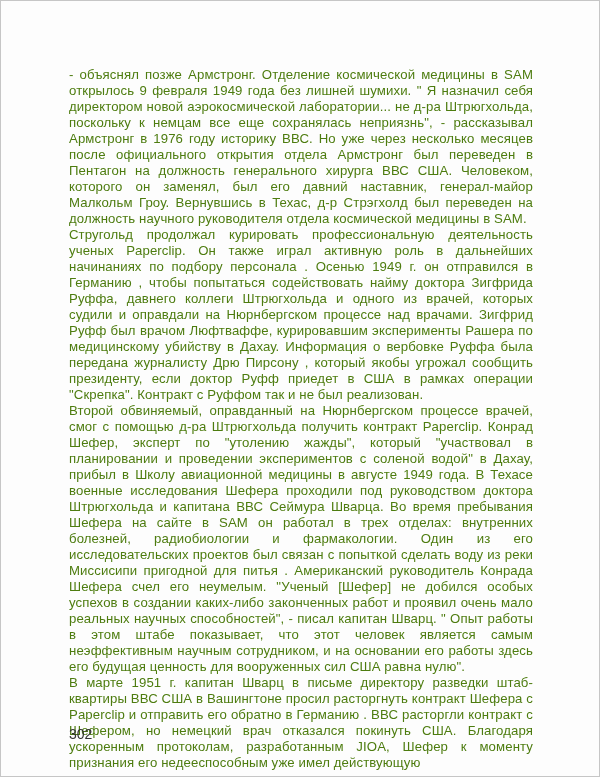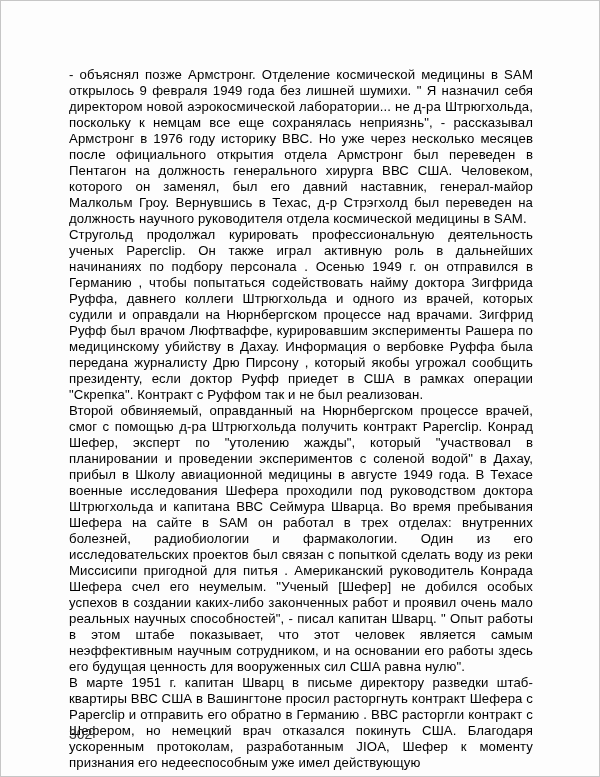--- a/index.html
+++ b/index.html
@@ -17,21 +17,21 @@
     overflow: hidden;
     font-family: "Liberation Sans", sans-serif;
   }
   .body-text {
     position: absolute;
     left: 68px;
     top: 66px;
     width: 464px;
     font-size: 13.2px;
     line-height: 16px;
-    color: #000000;
+    color: #4d7c0f;
     text-align: justify;
     letter-spacing: 0.1px;
   }
   .body-text p {
     margin: 0;
     padding: 0;
   }
   .page-number {
     position: absolute;
     left: 68px;

